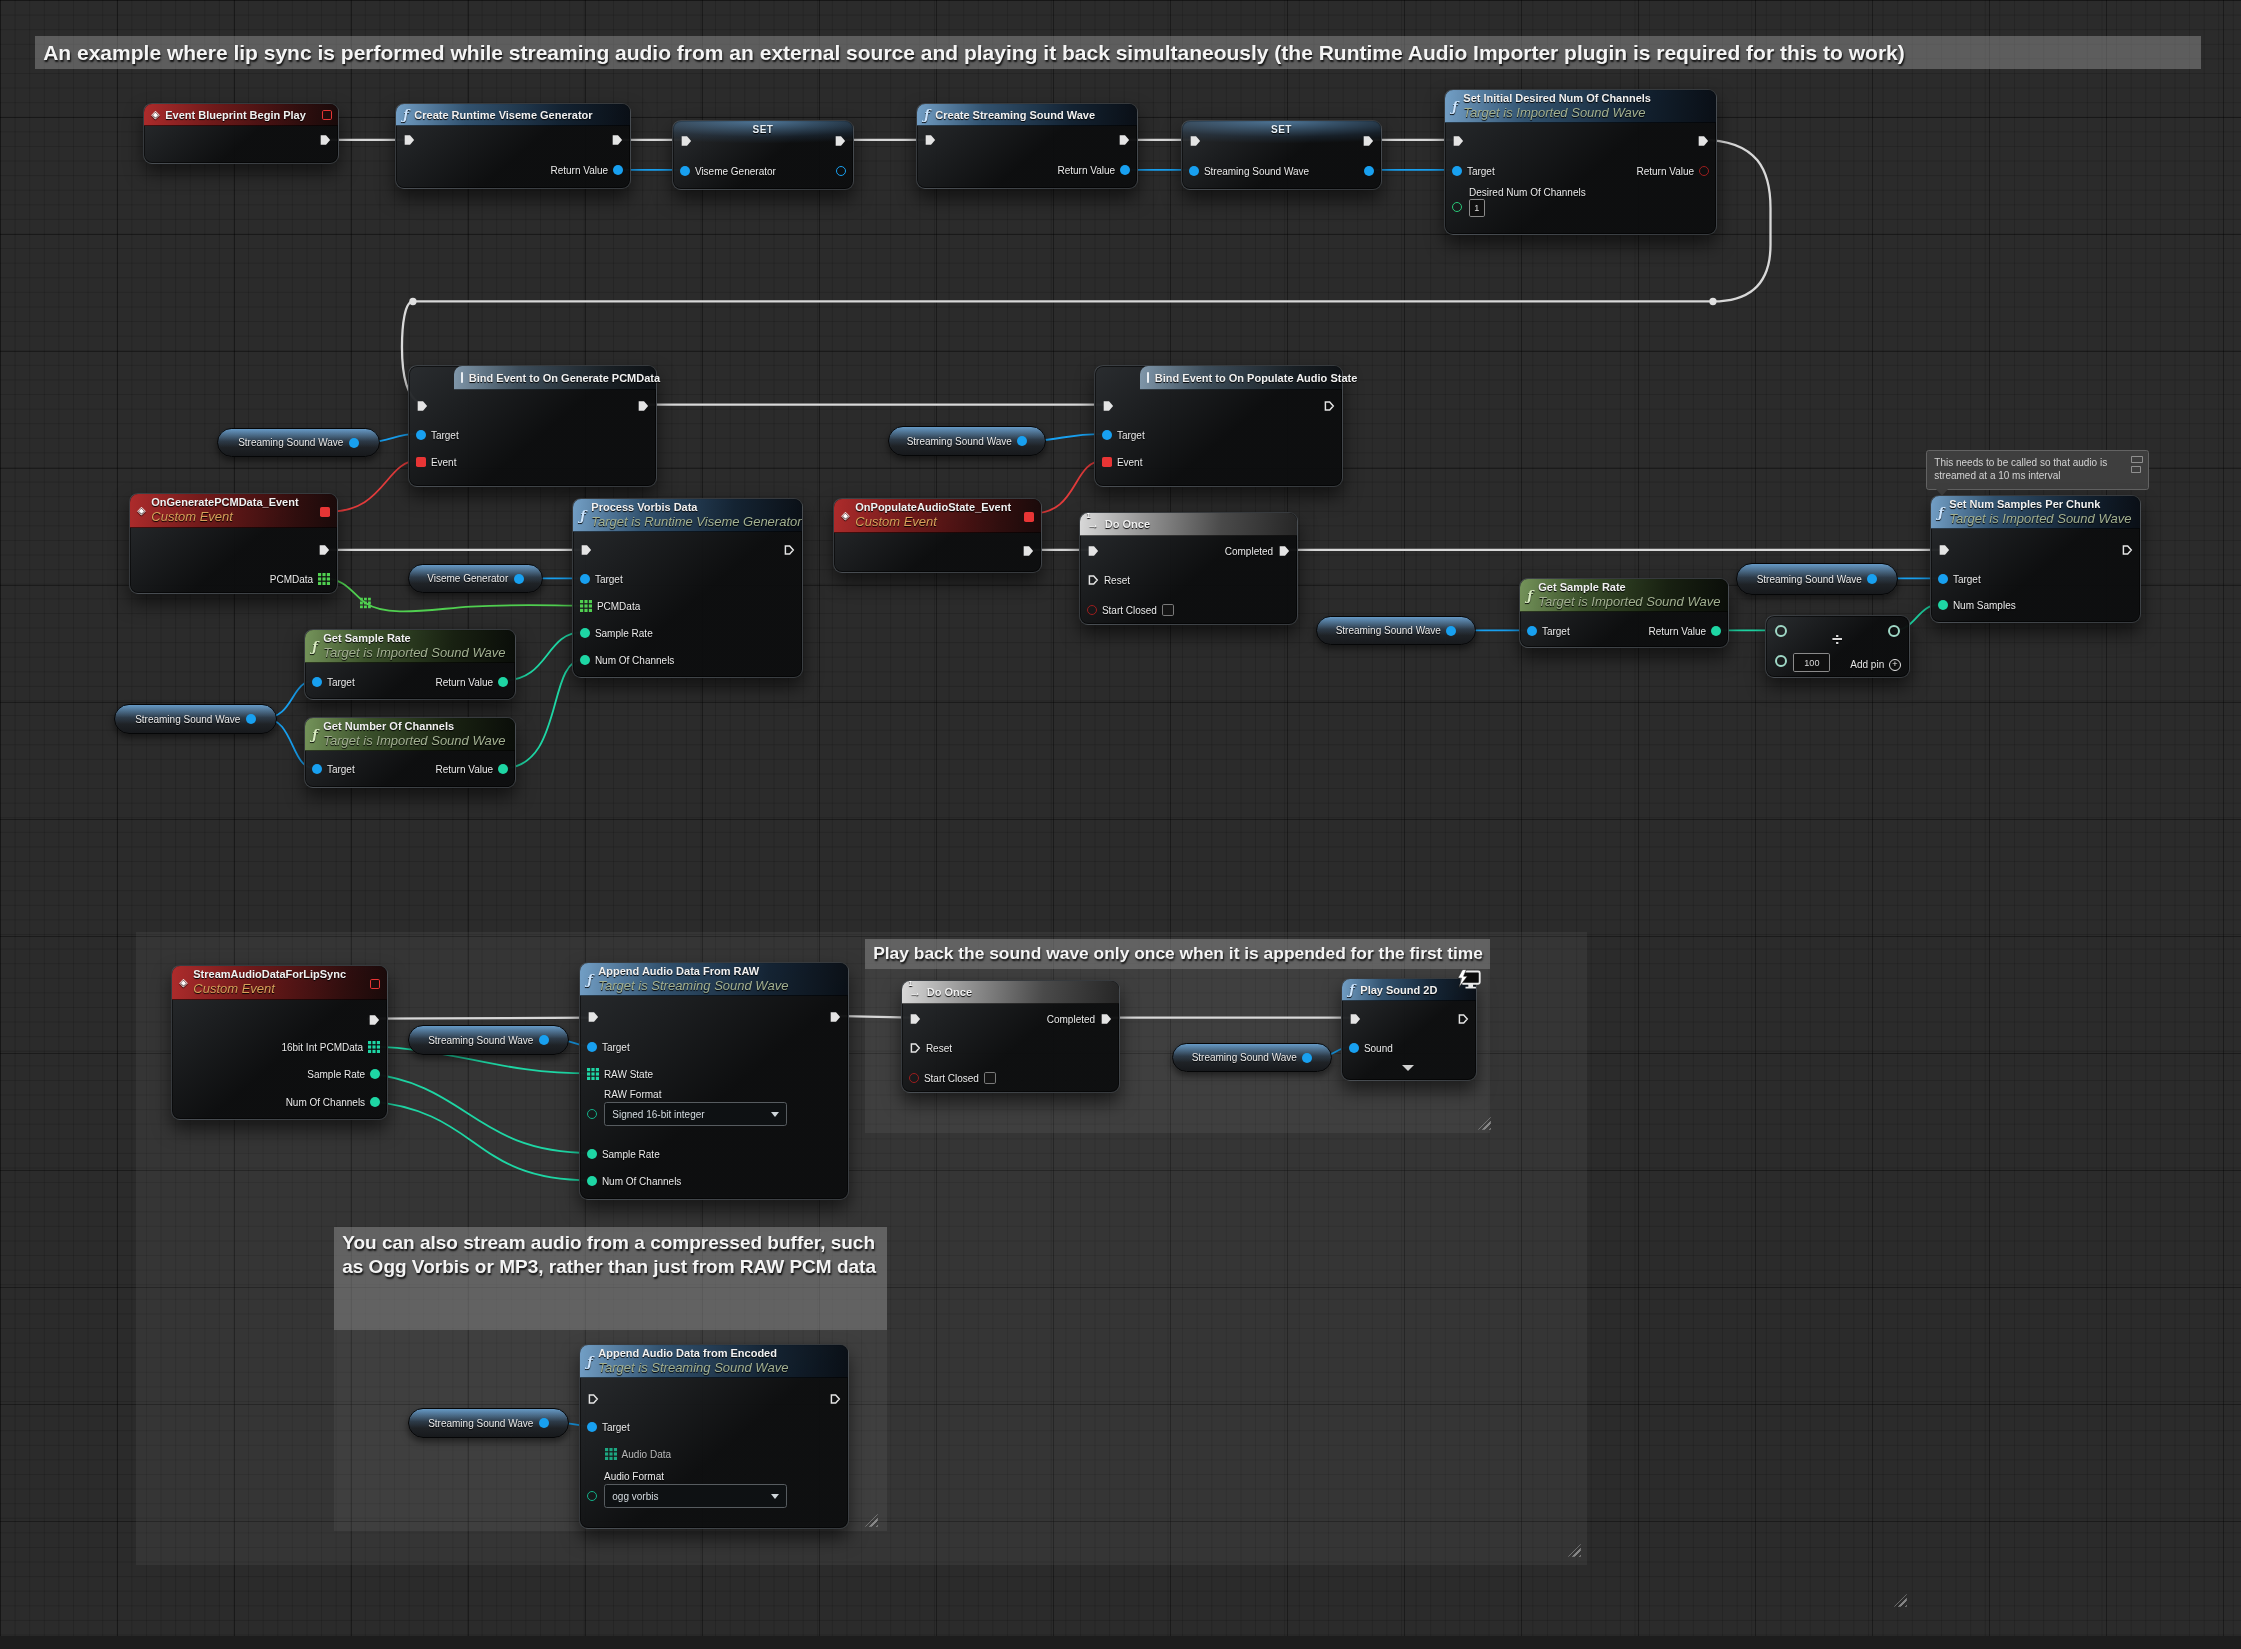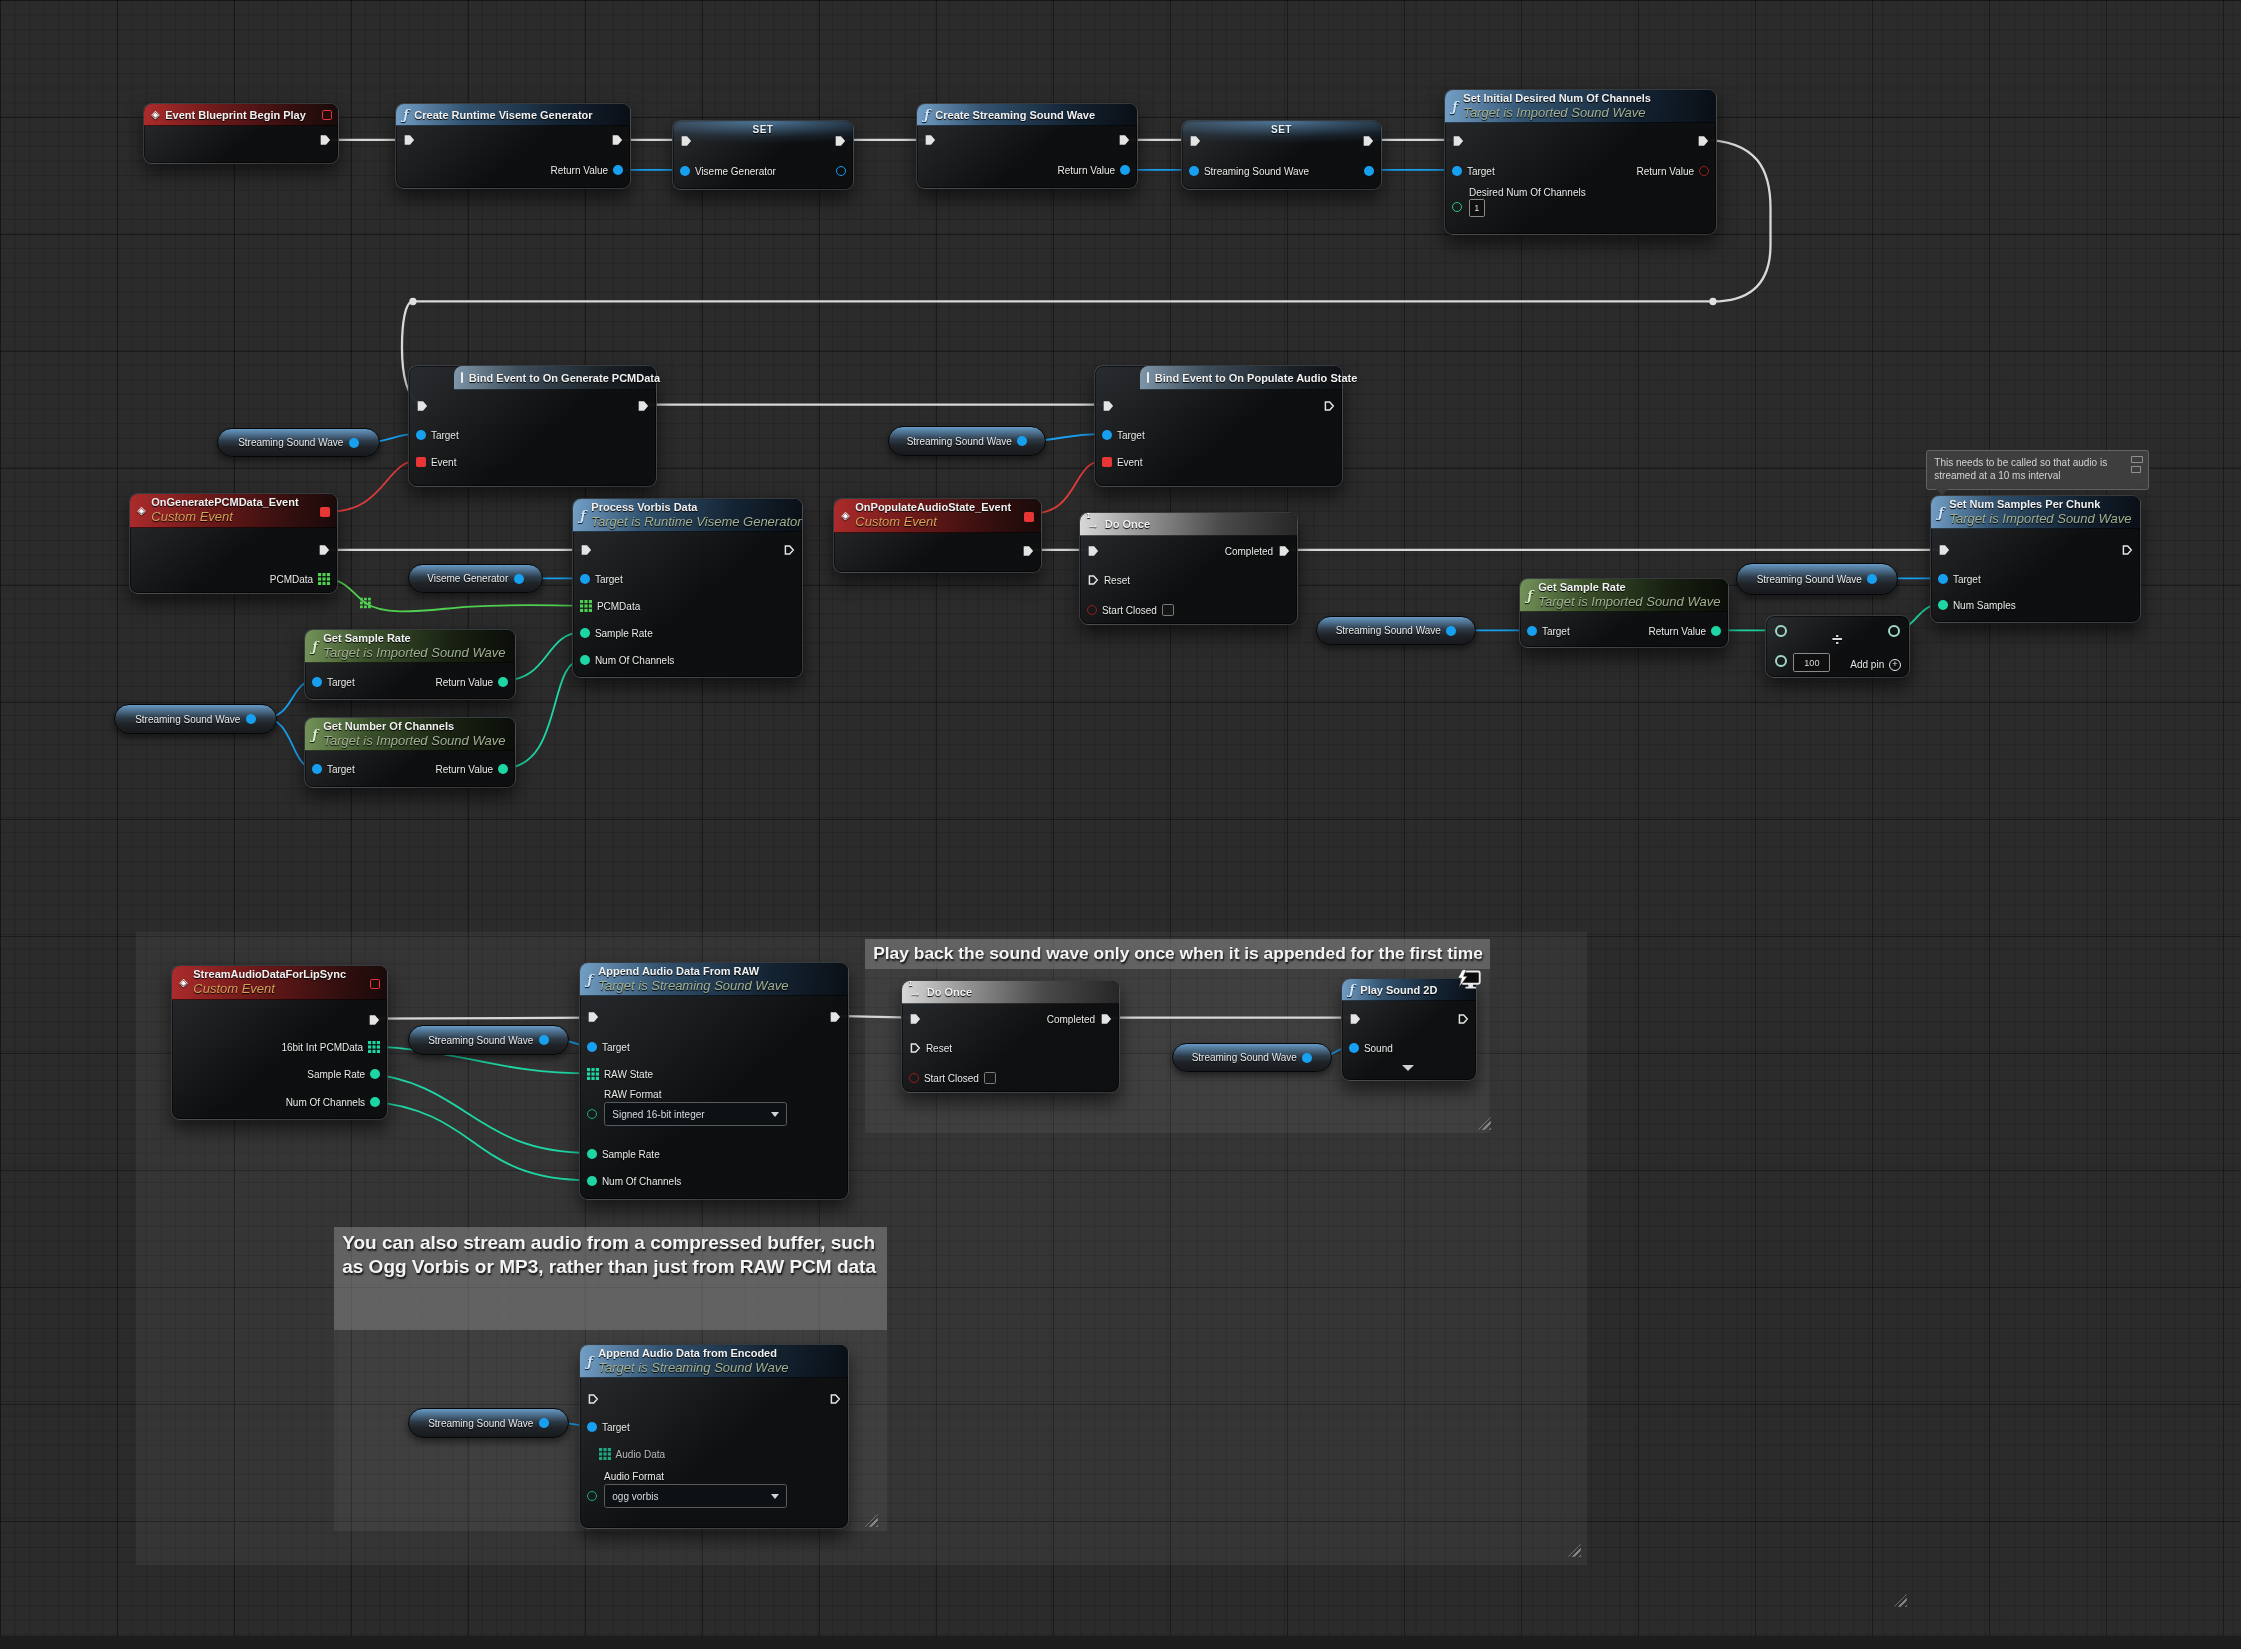--- a/index.html
+++ b/index.html
@@ -168,20 +168,21 @@
     <path d="M2072,690 C2098,690 2098,662 2123,662"></path>
     <path d="M404,1145 C502,1148 542,1175 646,1175"></path>
     <path d="M402,1175 C512,1186 520,1262 646,1262"></path>
     <path d="M402,1205 C528,1216 514,1292 646,1292"></path>
   </g>
   <circle cx="1875" cy="330" r="4" fill="#e0e0e0"></circle>
   <circle cx="452" cy="330" r="4" fill="#e0e0e0"></circle>
   <use href="#agrid" x="394" y="654" width="12" height="12" style="color:#50d050"></use>
 </svg>
 
+<div class="chdr" style="left:35px;top:36px;width:2166px;height:33px;font-size:21px;white-space:nowrap;overflow:hidden;"><span>An example where lip sync is performed while streaming audio from an external source and playing it back simultaneously (the Runtime Audio Importer plugin is required for this to work)</span></div>
 <div class="chdr" style="left:865px;top:939px;width:625px;height:30px;font-size:17.4px;white-space:nowrap;overflow:hidden;"><span>Play back the sound wave only once when it is appended for the first time</span></div>
 <div class="chdr" style="left:334px;top:1227px;width:553px;height:103px;"><span>You can also stream audio from a compressed buffer, such as Ogg Vorbis or MP3, rather than just from RAW PCM data</span></div>
 
 <div class="rz" style="left:1568px;top:1544px;"></div>
 <div class="rz" style="left:1478px;top:1117px;"></div>
 <div class="rz" style="left:865px;top:1514px;"></div>
 <div class="rz" style="left:1894px;top:1594px;"></div>
 
 <div class="note" style="left:1926px;top:450px;width:223px;height:40px;">
   <span>This needs to be called so that audio is streamed at a 10 ms interval</span>
@@ -727,21 +728,21 @@
       </div>
   <div class="pin r" style="right:7.3px;top:48px;">
         <svg class="px" viewBox="0 0 13 13" width="12" height="12">
           <use href="#exh"></use>
         </svg>
       </div>
   <div class="pin" style="left:7.3px;top:76px;">
         <span class="pc c-blue"></span>
         <span class="pl">Target</span>
       </div>
-  <div class="pin" style="left:19px;top:103px;opacity:.75;">
+  <div class="pin" style="left:25px;top:103px;opacity:.75;">
         <svg class="ag" style="color:#1ed6a4;" viewBox="0 0 13 13" width="12" height="12">
           <use href="#agrid"></use>
         </svg>
         <span class="pl">Audio Data</span>
       </div>
   <span class="pl" style="position:absolute;left:24px;top:126px;">Audio Format</span>
   <div class="pin" style="left:7.3px;top:145px;">
         <span class="pc ring e"></span>
       </div>
   <div class="dd" style="left:24px;top:139px;width:183px;height:24px;">

